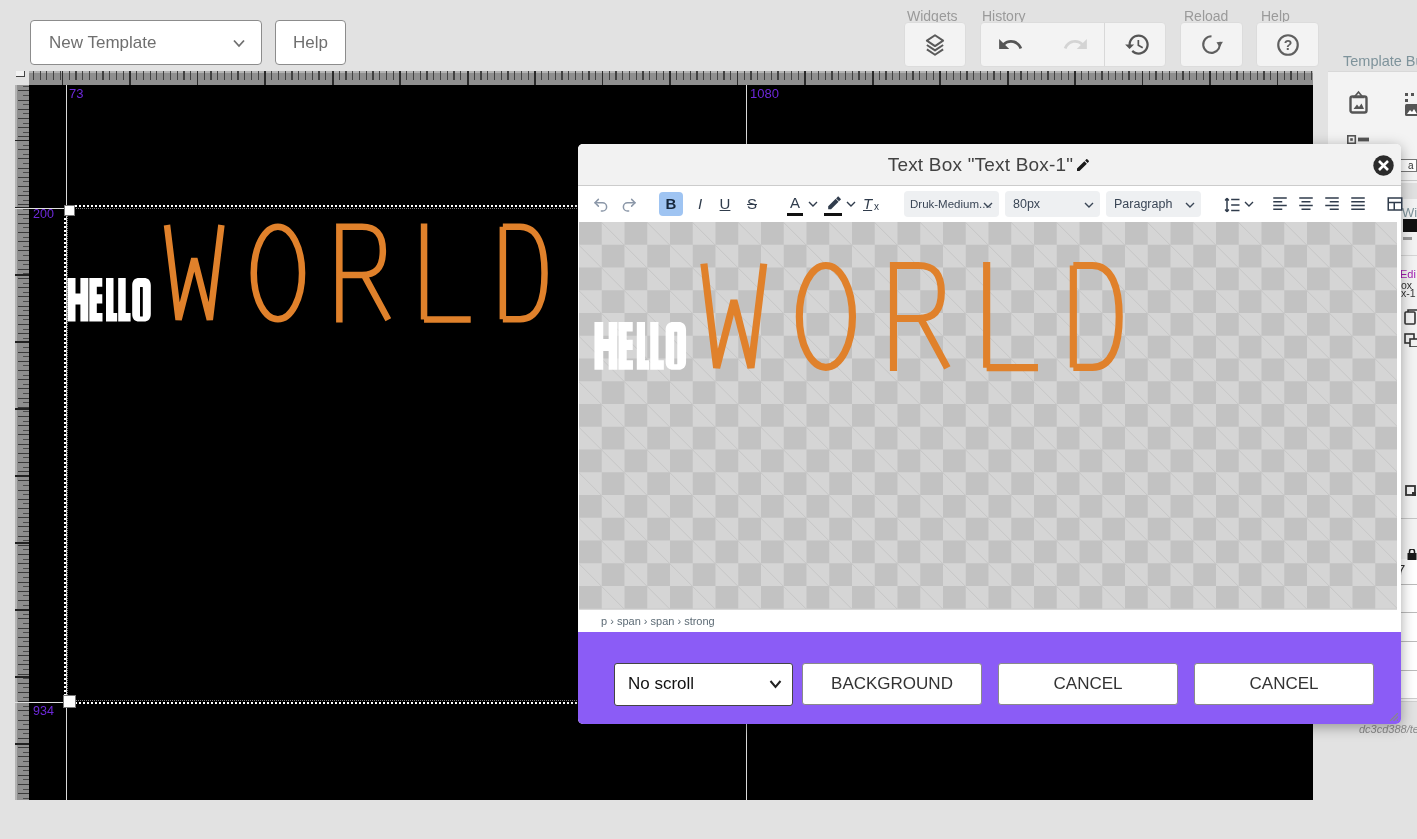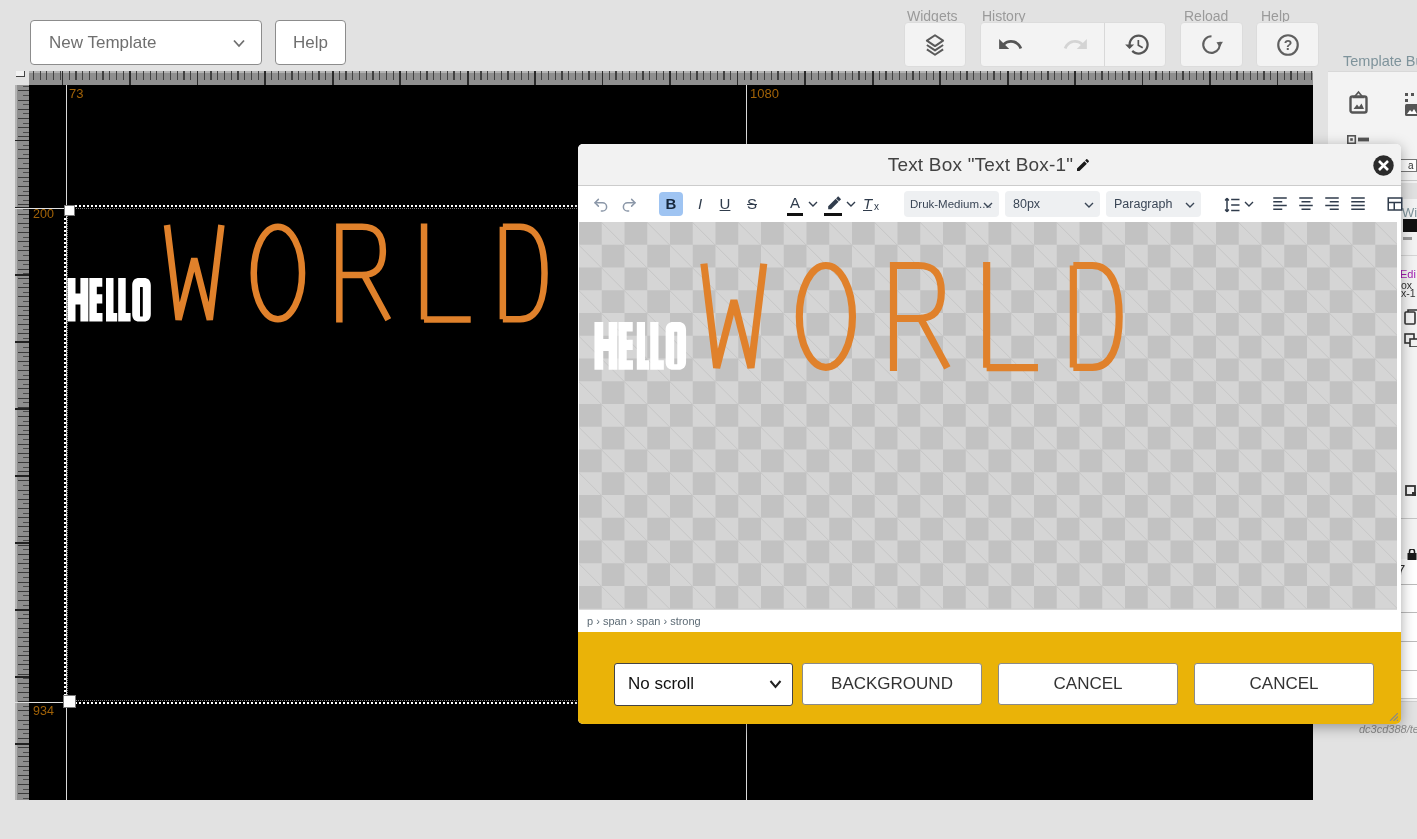--- a/index.html
+++ b/index.html
@@ -24,37 +24,37 @@
   .ruler-left { left:15px; top:85px; width:14px; height:715px;
     background:
       repeating-linear-gradient(180deg,#222 0 1.5px,transparent 1.5px 67px) 0 55px/100% 2000px repeat-y,
       repeating-linear-gradient(180deg,#3a3a3a 0 1px,transparent 1px 9.2px) right 0 top 55px/11px 2000px repeat-y,
       repeating-linear-gradient(180deg,#4a4a4a 0 1px,transparent 1px 4.6px) right 0 top 55px/6px 2000px repeat-y,
       linear-gradient(90deg,#b3b3b3,#b3b3b3) 0 0/2px 100% repeat-y,
       #8f8f8f; }
   .canvas { left:29px; top:85px; width:1284px; height:715px; background:#000; }
   .vguide { top:85px; width:1px; height:715px; background:#d9d9d9; }
   .hguide { left:15px; width:50px; height:1px; background:#e0e0e0; }
-  .canvas-num { color:#a16207; font-size:13px; }
+  .canvas-num { color:#6d28d9; font-size:13px; }
   .sel { left:64px; top:205px; width:700px; height:499px; border:2px dotted #ffffff; outline:1px dotted rgba(255,255,255,0.5); outline-offset:-4px; }
   .handle { width:11px; height:11px; background:#fff; border:1px solid #777; }
   .sb-head { left:1343px; top:53px; font-size:14.5px; color:#7e939b; white-space:nowrap; }
   .sb-panel { left:1328px; top:71px; width:89px; height:631px; background:#f3f3f3; border-top:1px solid #d8d8d8; border-bottom:1px solid #cfcfcf; }
 
   
   .dialog { left:578px; top:144px; width:823px; height:580px; background:#fff; border-radius:5px; box-shadow:0 3px 14px rgba(0,0,0,0.35); }
   .dlg-header { left:0; top:0; width:100%; height:42px; background:#f2f2f2; border-bottom:1px solid #ccc; border-radius:5px 5px 0 0; }
   .dlg-title { width:100%; top:10px; text-align:center; font-size:19px; color:#424242; letter-spacing:0.2px; }
   .dlg-toolbar { left:0; top:43px; width:100%; height:35px; background:#fff; }
   .checker { left:1px; top:78px; width:818px; height:387px;
     background:repeating-conic-gradient(#c2c2c2 0% 25%, #d5d5d5 0% 50%);
     background-size:45.5px 45.5px;
     background-position:22.75px 0px; }
-  .breadcrumb { left:1px; top:465px; width:818px; height:23px; background:#fff; border-top:1px solid #d8d8d8; font-size:11px; color:#5d6b75; line-height:22px; padding-left:8px; }
-  .dlg-footer { left:0; top:488px; width:100%; height:92px; background:#eab308; border-radius:0 0 5px 5px; }
+  .breadcrumb { left:1px; top:465px; width:818px; height:23px; background:#fff; border-top:1px solid #d8d8d8; font-size:11px; color:#5d6b75; line-height:22px; padding-left:22px; }
+  .dlg-footer { left:0; top:488px; width:100%; height:92px; background:#8b5cf6; border-radius:0 0 5px 5px; }
   .ft-select { left:36px; top:31px; width:179px; height:43px; background:#fff; border:1.5px solid #444; border-radius:3px; font-size:17px; color:#111; line-height:40px; padding-left:13px; }
   .ft-btn { top:31px; width:180px; height:42px; background:#fff; border:1px solid #8a8a8a; border-radius:3px; font-size:17px; color:#333; text-align:center; line-height:40px; }
 </style>
 </head>
 <body>
 
 <div class="abs tt-select">New Template
   <svg class="abs" style="right:14px;top:14px" width="16" height="16" viewBox="0 0 16 16">
       <path d="M3 5.5 8 11l5-5.5" fill="none" stroke="#6f6f6f" stroke-width="1.8"></path>
     </svg>

